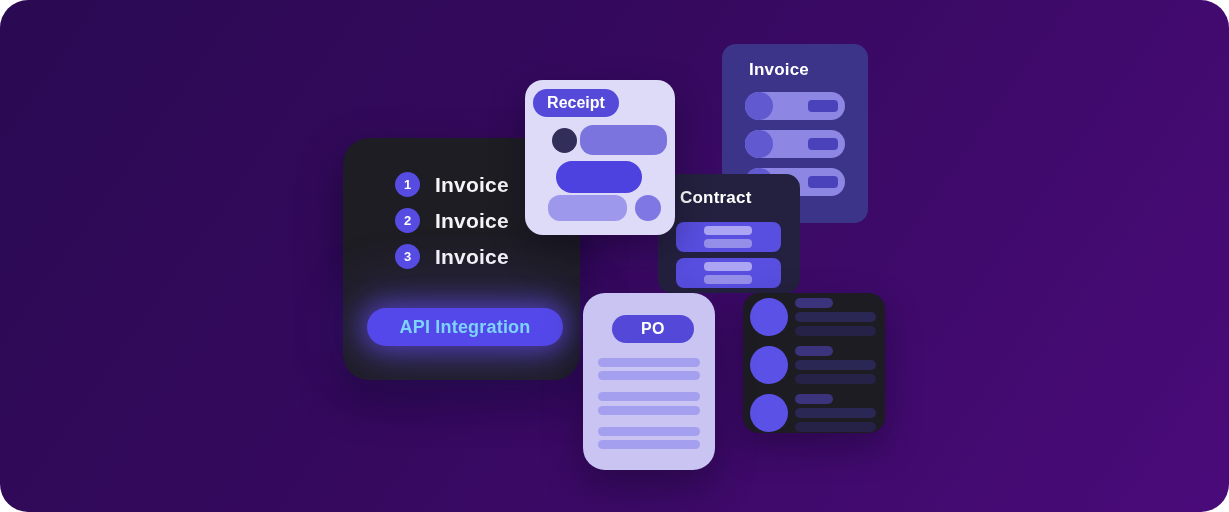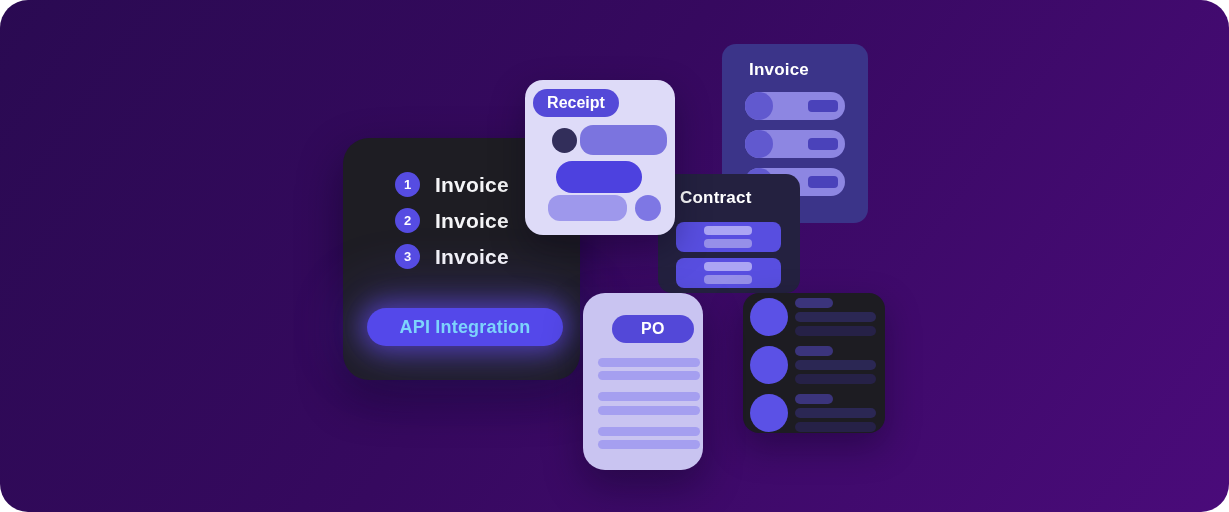--- a/index.html
+++ b/index.html
@@ -82,21 +82,21 @@
   .list-row { position:absolute; left:7px; width:128px; height:38px; }
   .list-row.r1 { top:5px; } .list-row.r2 { top:53px; } .list-row.r3 { top:101px; }
   .list-avatar { position:absolute; left:0; top:0; width:38px; height:38px;
     border-radius:50%; background:#5b51e6; }
   .list-bar { position:absolute; left:45px; height:10px; border-radius:5px; }
   .list-bar.short { top:0px;  width:38px; background:#3b347c; }
   .list-bar.long1 { top:14px; width:81px; background:#2b2754; }
   .list-bar.long2 { top:28px; width:81px; background:#262147; }
 
   
-  .po-card { left:583px; top:293px; width:120px; height:177px;
+  .po-card { left:583px; top:293px; width:132px; height:177px;
     background:#c9c4f1; border-radius:22px;
     box-shadow:0 16px 38px rgba(8,4,25,.38); }
   .po-pill { position:absolute; left:29px; top:22px; width:82px; height:28px;
     border-radius:14px; background:#5348d8; color:#ffffff;
     font-size:16px; font-weight:700; display:flex; align-items:center; justify-content:center;
     letter-spacing:.5px; }
   .po-bar { position:absolute; left:15px; width:102px; height:9px;
     border-radius:5px; background:#a59ff0; }
   .po-bar.b1 { top:65px; }  .po-bar.b2 { top:78px; }
   .po-bar.b3 { top:99px; }  .po-bar.b4 { top:113px; }

